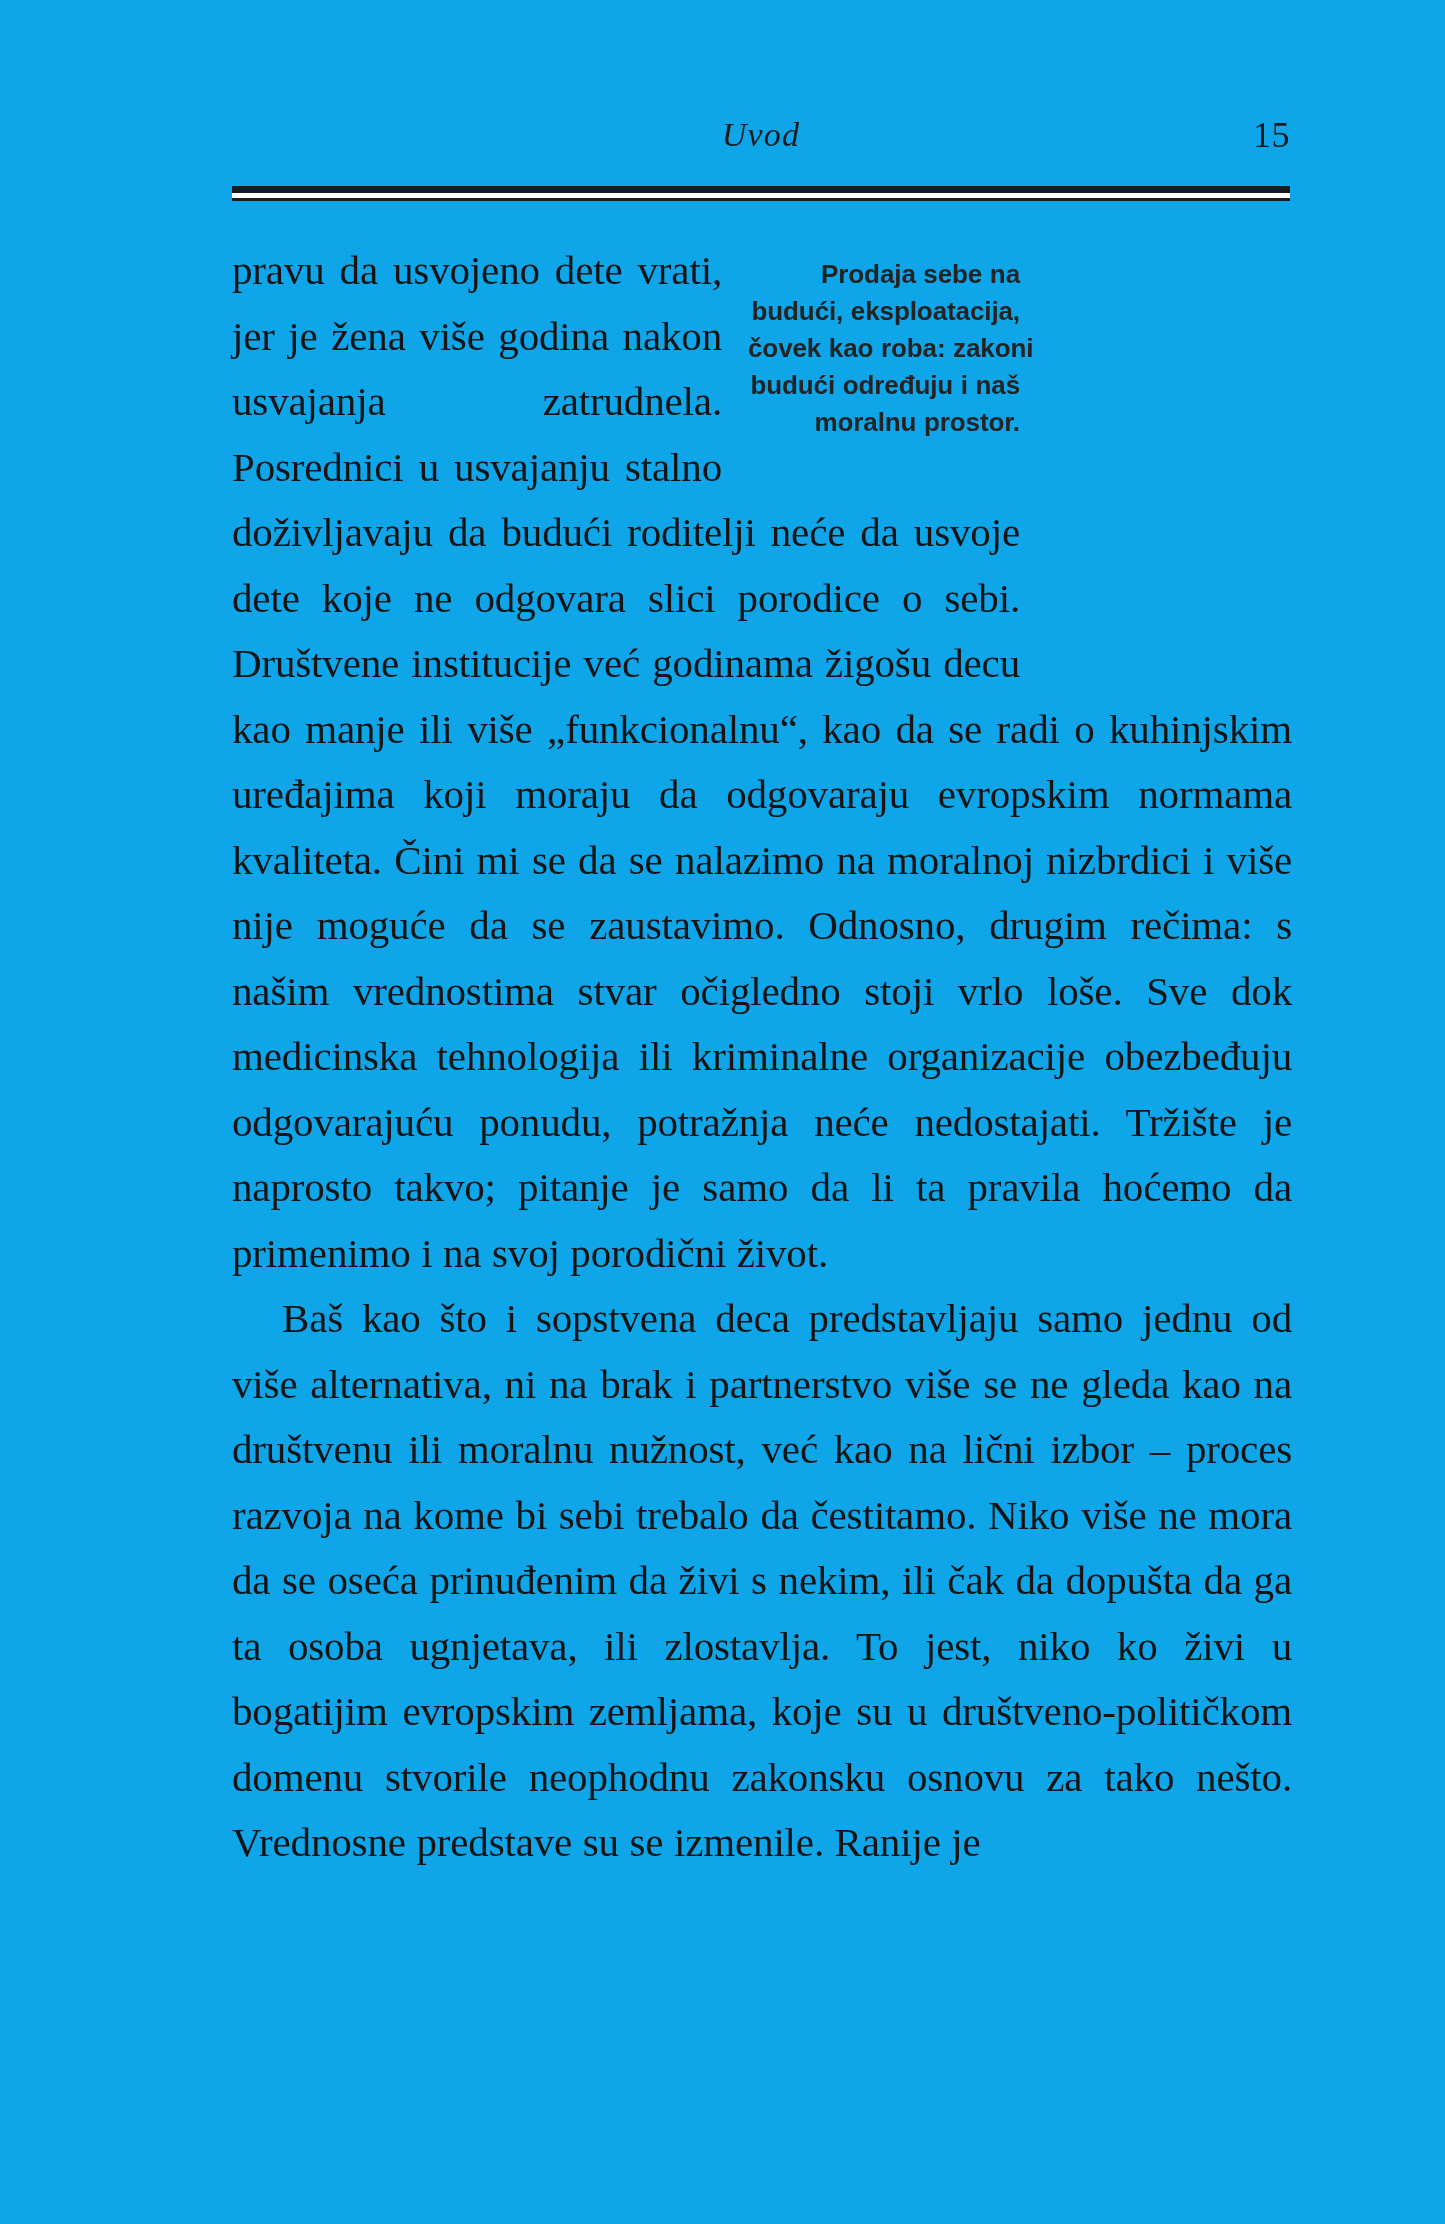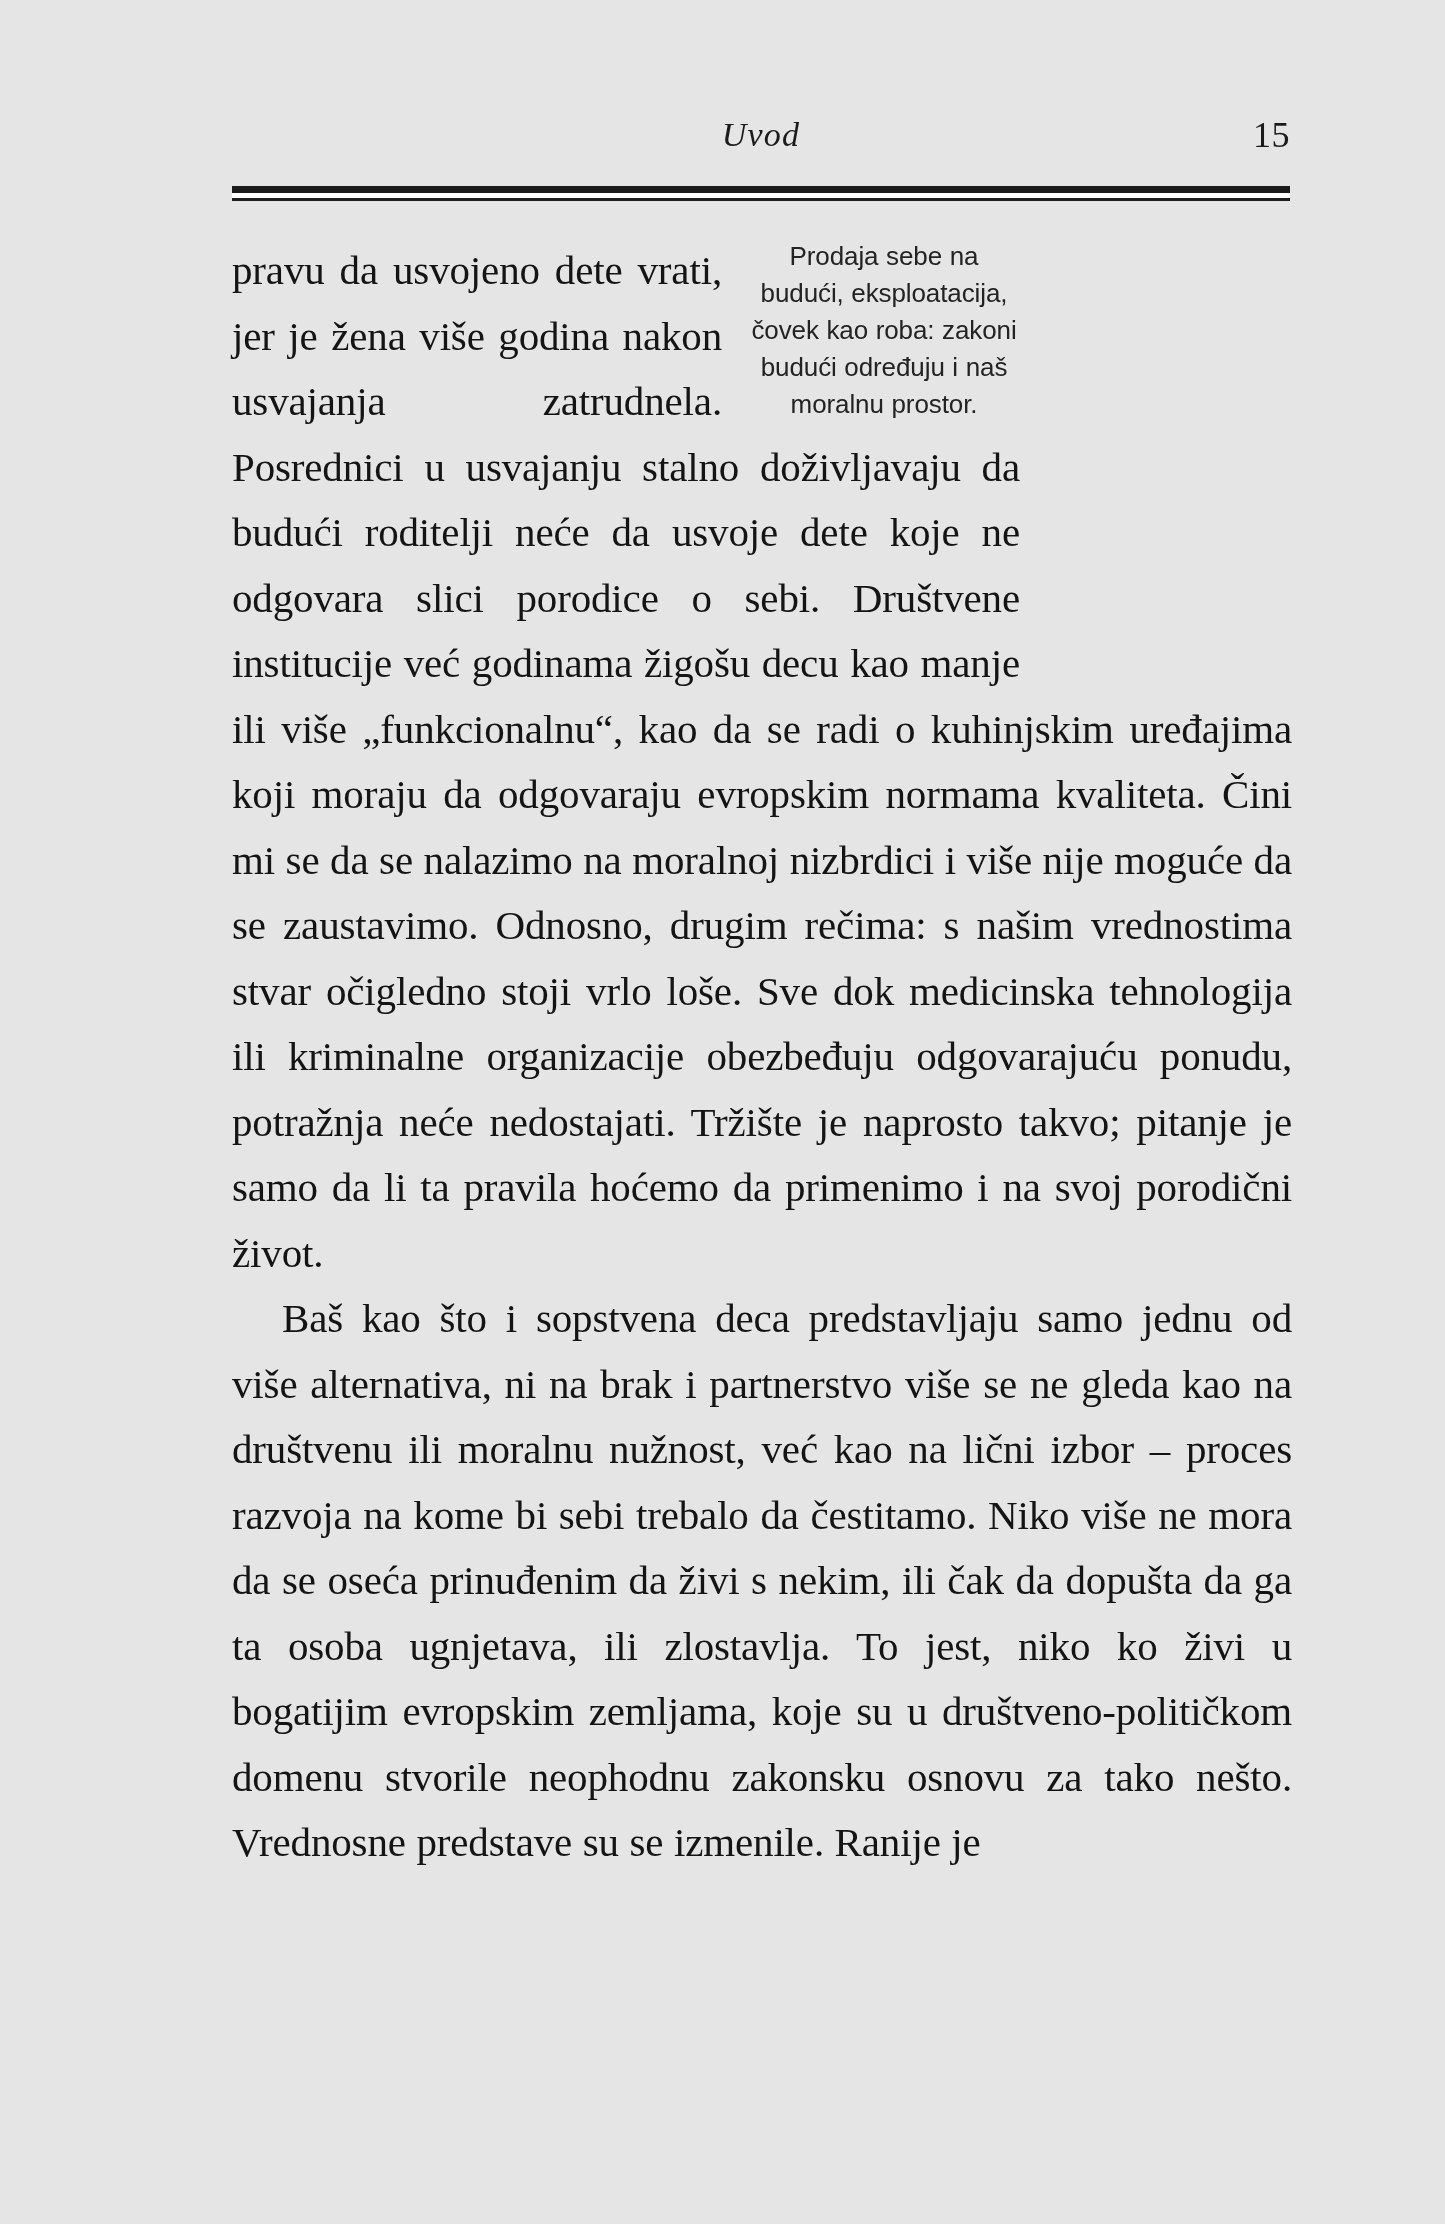--- a/index.html
+++ b/index.html
@@ -14,21 +14,21 @@
     font-family: "Liberation Serif", serif;
     color: #1a1a1a;
     overflow: hidden;
   }
 
   .page {
     position: absolute;
     left: 0; top: 0;
     width: 1445px;
     height: 2224px;
-    background: #e5e5e5;
+    background: #0ea5e9;
   }
 
   
   .header {
     position: absolute;
     left: 232px;
     top: 112px;
     width: 1058px;
     height: 66px;
   }
@@ -100,29 +100,30 @@
     word-spacing: 0.5px;
   }
   .bodytext.indent {
     text-indent: 50px;
   }
 
   
   .sidenote {
     float: right;
     width: 272px;
-    margin: 0 0 8px 26px;
+    margin: 18px 0 8px 26px;
     font-family: "Liberation Sans", sans-serif;
     font-size: 26px;
     line-height: 37px;
     color: #232323;
-    text-align: center;
+    text-align: right;
     letter-spacing: -0.1px;
     
     shape-outside: none;
+    font-weight: bold;
   }
   .sidenote-spacer {
     float: right;
     width: 272px;
     height: 400px;
     margin: 0;
   }
   .sidenote-line { display: block; white-space: nowrap; }
 </style>
 </head>

